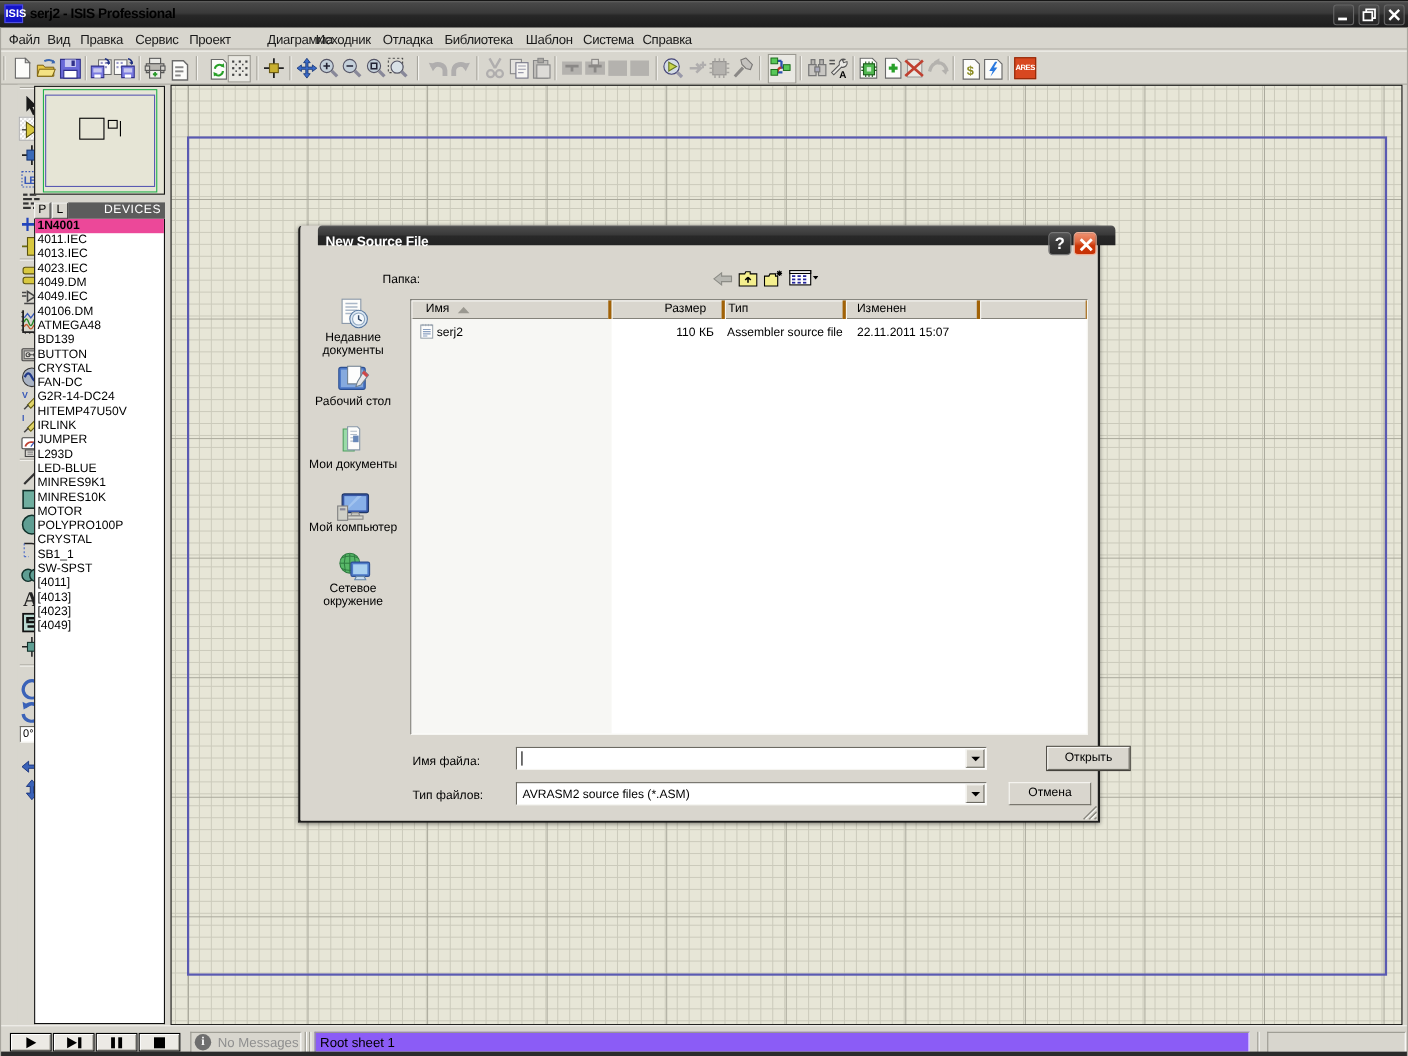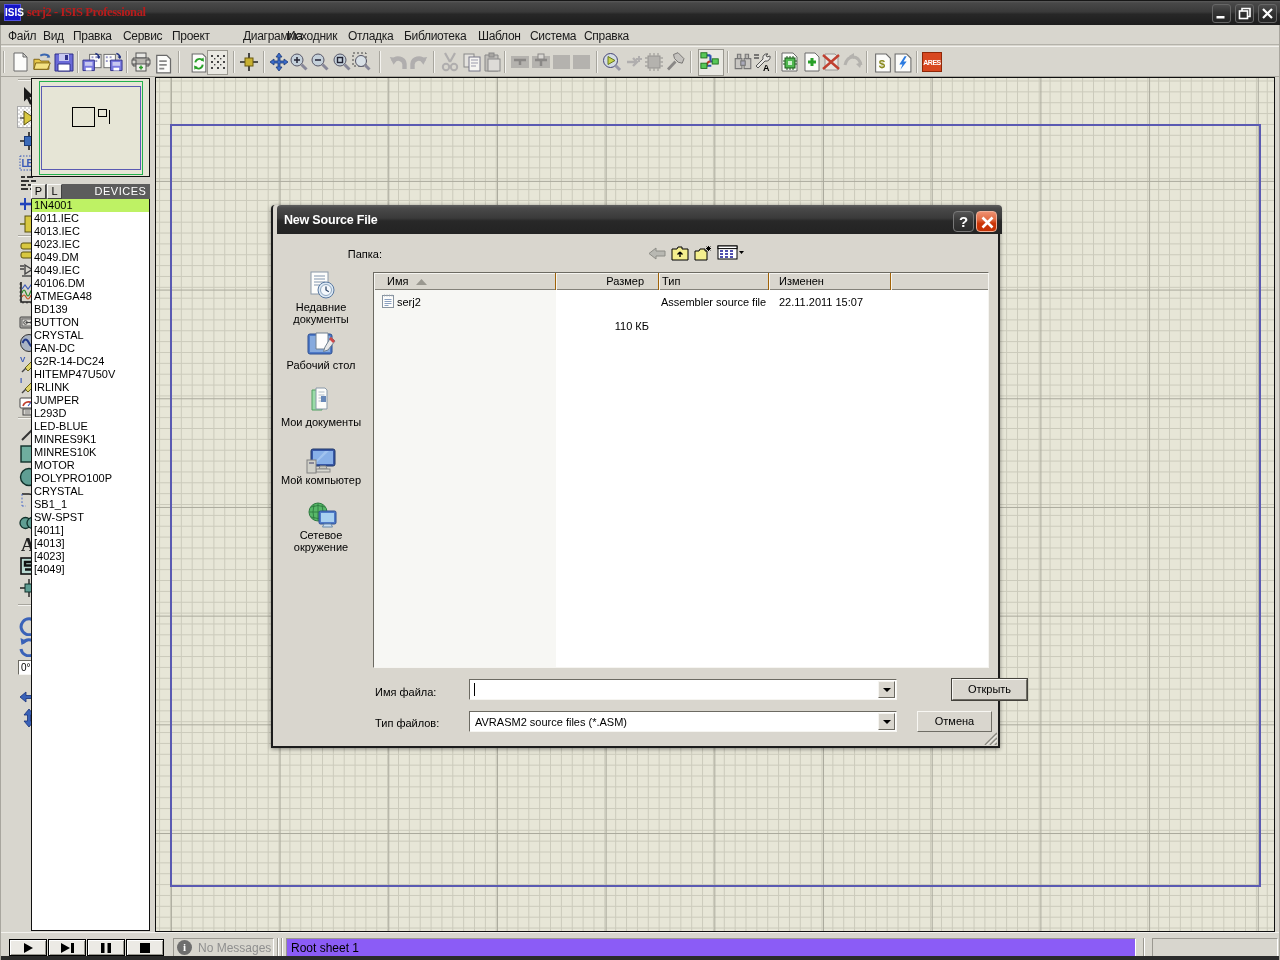--- a/index.html
+++ b/index.html
@@ -4,21 +4,21 @@
 *{margin:0;padding:0;box-sizing:border-box;}
 html,body{width:1280px;height:960px;overflow:hidden;}
 body{font-family:"Liberation Sans",sans-serif;background:#d8d6ce;position:relative;opacity:.999;}
 .abs{position:absolute;}
 
 #titlebar{left:0;top:0;width:1280px;height:25px;
 background:linear-gradient(#5b5b5b 0%,#484848 8%,#3a3a3a 45%,#272727 55%,#1d1d1d 100%);
 border-top:1px solid #161616;}
 #isislogo{left:4px;top:4px;width:17px;height:17px;background:#1414c8;border:1px solid #5050e0;
 color:#fff;font-size:10px;font-weight:bold;text-align:center;line-height:15px;letter-spacing:0;}
-#wtitle{left:27px;top:5px;color:#b91c1c;font-size:12.5px;font-weight:bold;letter-spacing:-0.4px;font-family:Liberation Serif, serif;}
+#wtitle{left:27px;top:5px;color:#000000;font-size:12.5px;font-weight:bold;letter-spacing:-0.4px;}
 .wbtn{top:4px;width:19px;height:19px;background:linear-gradient(#4e4e4e,#333 45%,#242424);
 border:1px solid #666;border-radius:3px;color:#fff;}
 
 #menubar{left:0;top:26px;width:1280px;height:19px;background:#d8d6ce;font-size:12px;color:#1a1a1a;
 border-bottom:1px solid #b4b2aa;}
 #menubar span{position:absolute;top:3px;letter-spacing:-0.3px;}
 
 #toolbar{left:0;top:46px;width:1280px;height:31px;background:#d8d6ce;
 border-top:1px solid #f2f1ed;border-bottom:1px solid #a8a69e;}
 .tsep{position:absolute;top:4px;width:2px;height:22px;border-left:1px solid #a8a69e;border-right:1px solid #f4f3ef;}
@@ -32,21 +32,21 @@
 
 #plbar{left:31px;top:184px;width:119px;height:15px;background:#5c5c5c;}
 .plbtn{position:absolute;top:0;width:15px;height:15px;background:#d8d6ce;
 border:1px solid #404040;border-top-color:#f8f8f6;border-left-color:#f8f8f6;
 font-size:11px;text-align:center;line-height:13px;color:#000;}
 #plbar .cap{position:absolute;left:32px;top:1px;width:87px;text-align:center;color:#fff;font-size:11px;letter-spacing:0.5px;padding-left:28px;}
 
 #devlist{left:31px;top:199px;width:119px;height:732px;background:#fff;border:1px solid #101010;border-top:none;
 font-size:11px;color:#000;}
 #devlist div{height:13px;line-height:13px;padding-left:2px;white-space:nowrap;}
-#devlist .sel{background:#bef264;}
+#devlist .sel{background:#ec4899;font-weight:bold;}
 
 #canvas{left:155px;top:77px;width:1120px;height:855px;border:1px solid #101010;
 background-color:#e7e6d7;
 background-image:
  linear-gradient(#aaa99c 1px, transparent 1px),
  linear-gradient(90deg,#aaa99c 1px, transparent 1px),
  linear-gradient(#cbcabb 1px, transparent 1px),
  linear-gradient(90deg,#cbcabb 1px, transparent 1px);
 background-size:108.7px 108.7px,108.7px 108.7px,10.87px 10.87px,10.87px 10.87px;
 background-position:0 102.9px,14.9px 0,0 2.5px,3.1px 0;}
@@ -54,42 +54,42 @@
 
 #statusbar{left:0;top:932px;width:1280px;height:24px;background:#d8d6ce;border-top:1px solid #f2f1ed;}
 #winborder{left:0;top:956px;width:1280px;height:4px;background:#2b2b2b;}
 .simbtn{position:absolute;top:939px;height:17px;width:38px;background:#eceae5;
 border:1px solid #000;box-shadow:inset 1px 1px 0 #fff,inset -1px -1px 0 #9a9890;}
 .spanel{position:absolute;top:938px;height:19px;border:1px solid #9a9890;border-bottom-color:#fff;border-right-color:#fff;}
 
 #dlg{left:271px;top:205px;width:729px;height:543px;background:#d9d6ce;
 border:2px solid #1c1c1c;border-top:none;border-radius:4px 4px 0 0;
 box-shadow:0 1px 4px rgba(0,0,0,.45);}
-#dlgtitle{left:4px;top:0;width:725px;height:29px;border-radius:4px 4px 0 0;
+#dlgtitle{left:16px;top:0;width:725px;height:18px;border-radius:4px 4px 0 0;
 background:linear-gradient(#5f5f5f 0%,#4a4a4a 10%,#3a3a3a 45%,#282828 55%,#232323 100%);}
 #dlgtitle span{position:absolute;left:7px;top:8px;color:#fff;font-size:12.5px;font-weight:bold;letter-spacing:-0.2px;}
 .dtb{position:absolute;top:6px;width:21px;height:21px;border-radius:4px;color:#fff;text-align:center;}
 #dhelp{left:680px;background:linear-gradient(#555,#393939 45%,#2c2c2c);border:1px solid #787878;
 font-size:15px;font-weight:bold;line-height:19px;}
 #dclose{left:703px;background:linear-gradient(#ef9070 0%,#e06a42 40%,#cc3608 60%,#c63205 100%);border:1px solid #f0b098;}
 .ctl{position:absolute;font-size:11px;color:#000;}
 .sunken{background:#fff;border:1px solid #8a887f;border-top-color:#6c6a62;border-left-color:#6c6a62;
 border-bottom-color:#f6f5f1;border-right-color:#f6f5f1;}
 .combo-arrow{position:absolute;right:1px;top:1px;width:17px;bottom:1px;background:#d9d6ce;
 border:1px solid #6c6a62;border-top-color:#f6f5f1;border-left-color:#f6f5f1;}
 .combo-arrow:after{content:"";position:absolute;left:4px;top:6px;border:4px solid transparent;border-top-color:#000;}
 .xpbtn{position:absolute;background:#d9d6ce;border:1px solid #6f6d65;border-top-color:#f8f7f3;border-left-color:#f8f7f3;
 font-size:11px;color:#000;text-align:center;}
 #btnopen{box-shadow:0 0 0 1px #44423c;margin-left:35px;}
 .plc{position:absolute;left:2px;width:92px;text-align:center;font-size:11px;line-height:12px;color:#000;}
 #listview{left:100px;top:67px;width:616px;height:396px;background:#fff;overflow:hidden;
 border:1px solid #8a887f;border-top-color:#6c6a62;border-left-color:#6c6a62;border-bottom-color:#f6f5f1;border-right-color:#f6f5f1;}
 #lvtint{left:0;top:17px;width:182px;height:377px;background:#f7f7f4;}
 .hdr{position:absolute;top:0;height:17px;background:#d9d6ce;font-size:11px;color:#000;line-height:16px;
-border-right:1px solid #a16207;box-shadow:inset 1px 1px 0 #f6f5f1,inset 0 -1px 0 #84827a;}
+border-right:3px solid #a16207;box-shadow:inset 1px 1px 0 #f6f5f1,inset 0 -1px 0 #84827a;}
 </style></head>
 <body>
 
 <div class="abs" id="titlebar"></div>
 <div class="abs" id="isislogo">ISIS</div>
 <div class="abs" id="wtitle">serj2 - ISIS Professional</div>
 <div class="abs wbtn" style="left:1212px;"><svg width="17" height="17" viewBox="0 0 17 17">
       <rect x="3.5" y="11" width="8" height="2.5" fill="#fff"></rect>
     </svg></div>
 <div class="abs wbtn" style="left:1235px;"><svg width="17" height="17" viewBox="0 0 17 17">
@@ -674,21 +674,21 @@
     <svg class="abs" style="left:8px;top:21px;" width="12" height="14" viewBox="0 0 12 14">
       <rect x="0.5" y="1.5" width="11" height="12" fill="#fdfdfc" stroke="#8894a0"></rect>
       <g stroke="#9aa4b0" stroke-width="0.8">
           <path d="M2.5 0.5 v2 M5 0.5 v2 M7.5 0.5 v2 M10 0.5 v2"></path>
         </g>
       <g stroke="#8aa0c0" stroke-width="1">
           <path d="M2.5 5.5 h7 M2.5 7.5 h7 M2.5 9.5 h7 M2.5 11.5 h4"></path>
         </g>
     </svg>
     <div class="ctl" style="left:23px;top:23px;">serj2</div>
-    <div class="ctl" style="left:182px;top:23px;width:93px;text-align:right;margin-top:24px;">110 КБ</div>
+    <div class="ctl" style="left:182px;top:23px;width:93px;text-align:right;">110 КБ</div>
     <div class="ctl" style="left:287px;top:23px;">Assembler source file</div>
     <div class="ctl" style="left:405px;top:23px;">22.11.2011 15:07</div>
   </div>
 
   <div class="ctl" style="left:102px;top:481px;">Имя файла:</div>
   <div class="abs sunken" style="left:196px;top:474px;width:428px;height:21px;">
     <div class="abs" style="left:4px;top:3px;width:1px;height:13px;background:#000;"></div>
     <div class="combo-arrow"></div>
   </div>
   <div class="abs xpbtn" id="btnopen" style="left:644px;top:474px;width:75px;height:21px;line-height:19px;">Открыть</div>

